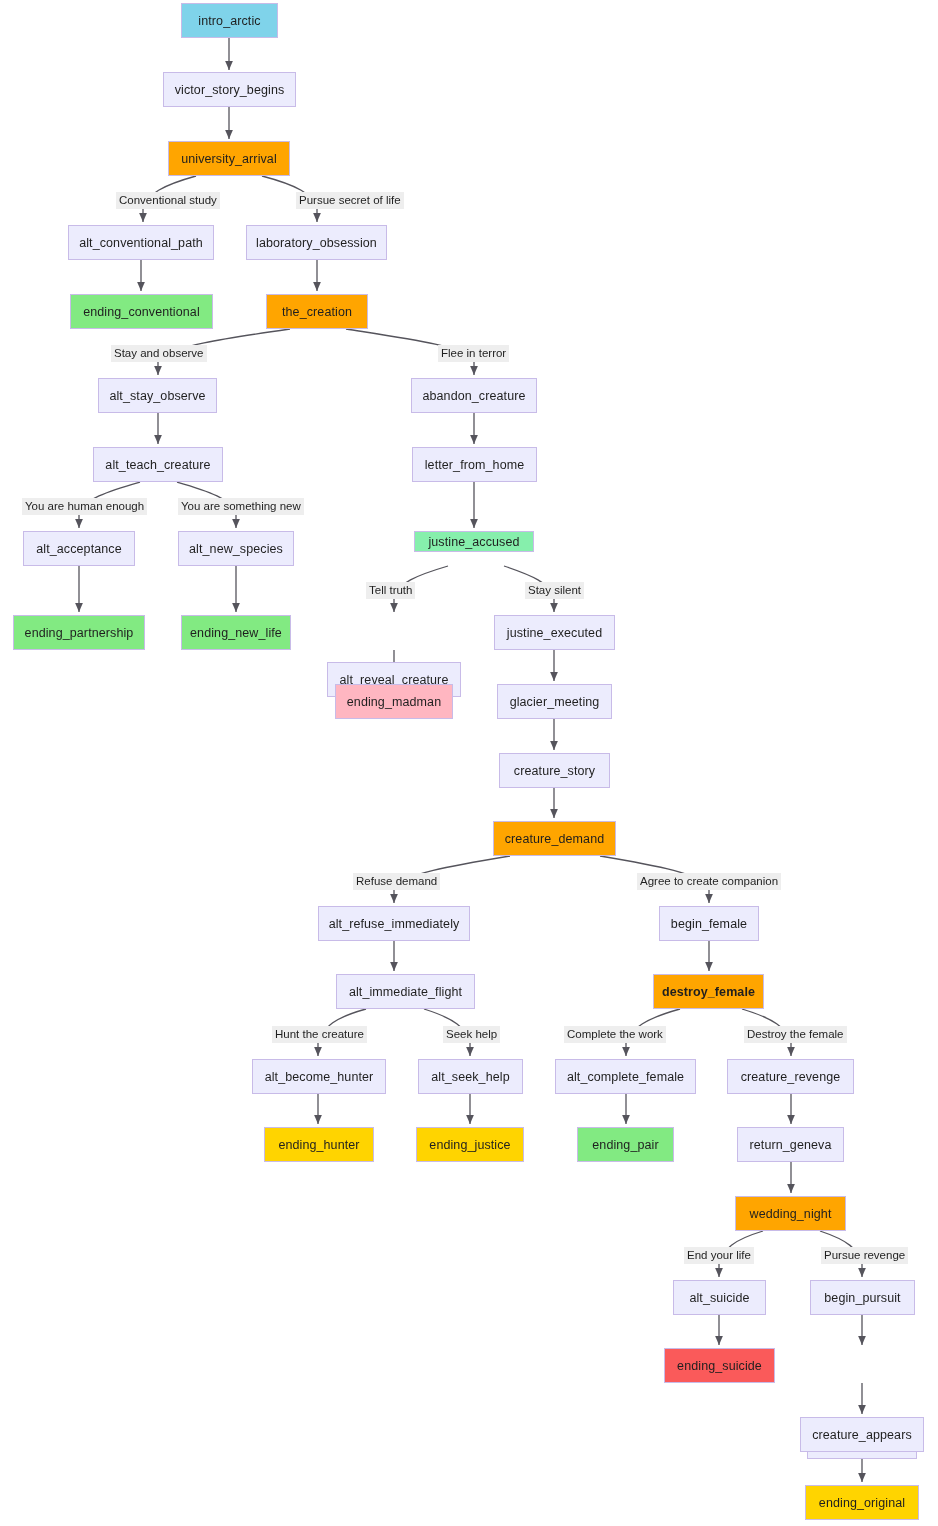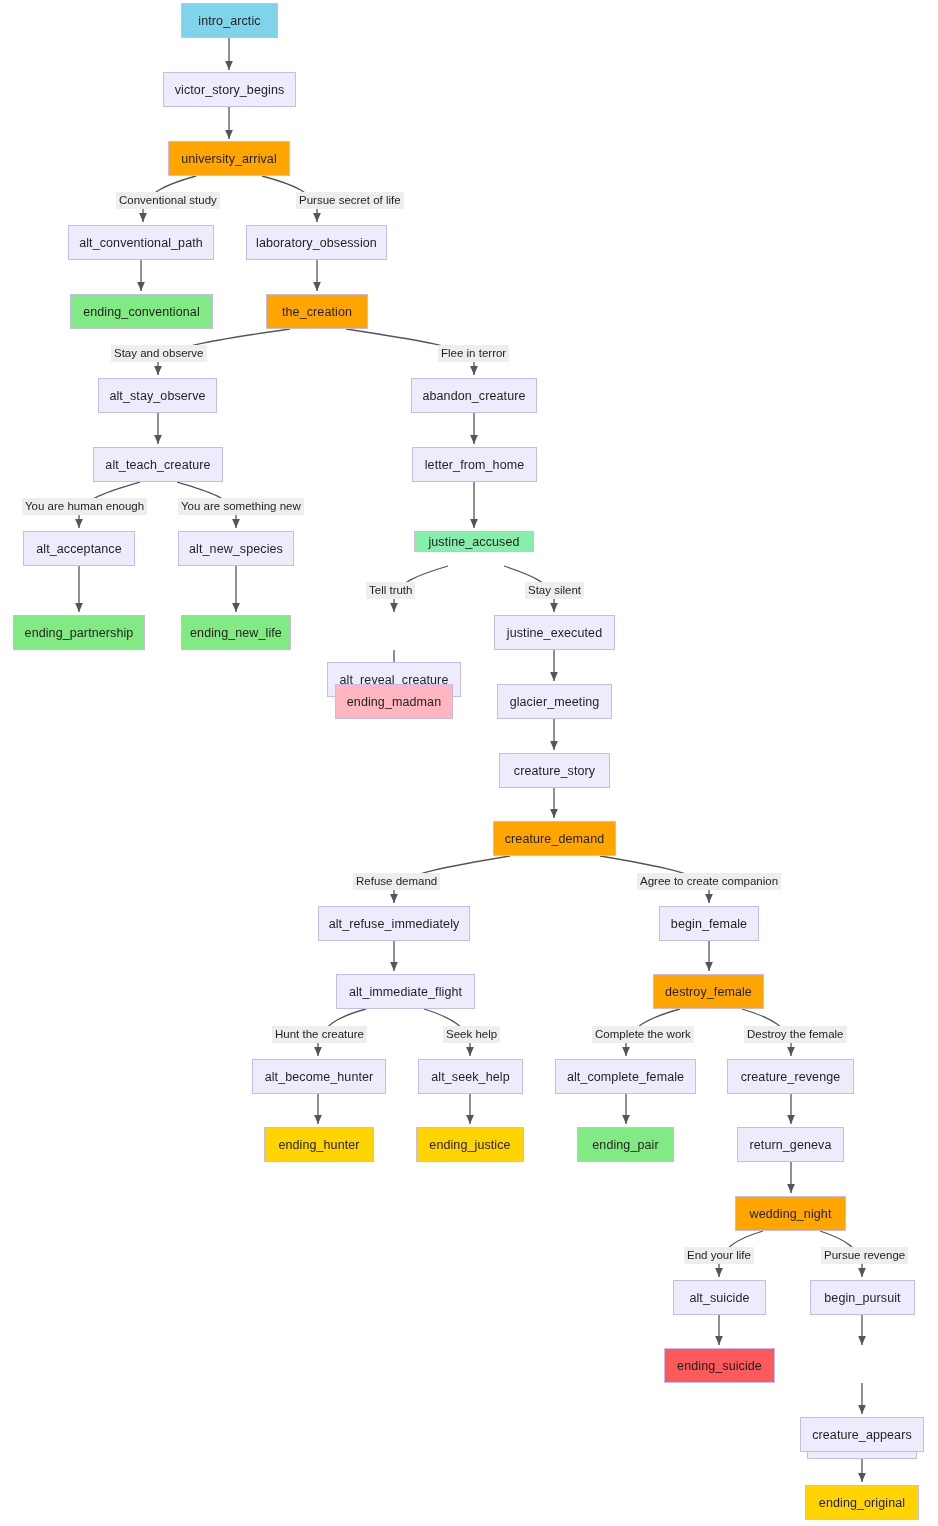--- a/index.html
+++ b/index.html
@@ -121,21 +121,21 @@
       <div class="node" style="left: 181px; top: 615px; width: 110px; height: 35px; background: rgb(130, 234, 130); border-color: rgb(200, 187, 232);">ending_new_life</div>
       <div class="node" style="left: 327px; top: 615px; width: 134px; height: 35px; background: rgb(236, 236, 253); border-color: rgb(200, 187, 232); margin-top: 47px;">alt_reveal_creature</div>
       <div class="node" style="left: 494px; top: 615px; width: 121px; height: 35px; background: rgb(236, 236, 253); border-color: rgb(200, 187, 232);">justine_executed</div>
       <div class="node" style="left: 335px; top: 684px; width: 118px; height: 35px; background: rgb(255, 182, 193); border-color: rgb(200, 187, 232);">ending_madman</div>
       <div class="node" style="left: 497px; top: 684px; width: 115px; height: 35px; background: rgb(236, 236, 253); border-color: rgb(200, 187, 232);">glacier_meeting</div>
       <div class="node" style="left: 499px; top: 753px; width: 111px; height: 35px; background: rgb(236, 236, 253); border-color: rgb(200, 187, 232);">creature_story</div>
       <div class="node" style="left: 493px; top: 821px; width: 123px; height: 35px; background: rgb(255, 165, 0); border-color: rgb(200, 187, 232);">creature_demand</div>
       <div class="node" style="left: 318px; top: 906px; width: 152px; height: 35px; background: rgb(236, 236, 253); border-color: rgb(200, 187, 232);">alt_refuse_immediately</div>
       <div class="node" style="left: 659px; top: 906px; width: 100px; height: 35px; background: rgb(236, 236, 253); border-color: rgb(200, 187, 232);">begin_female</div>
       <div class="node" style="left: 336px; top: 974px; width: 139px; height: 35px; background: rgb(236, 236, 253); border-color: rgb(200, 187, 232);">alt_immediate_flight</div>
-      <div class="node" style="left: 653px; top: 974px; width: 111px; height: 35px; background: rgb(255, 165, 0); border-color: rgb(200, 187, 232);">destroy_female</div>
+      <div class="node" style="left: 653px; top: 974px; width: 111px; height: 35px; background: rgb(255, 165, 0); border-color: rgb(200, 187, 232); font-weight: bold;">destroy_female</div>
       <div class="node" style="left: 252px; top: 1059px; width: 134px; height: 35px; background: rgb(236, 236, 253); border-color: rgb(200, 187, 232);">alt_become_hunter</div>
       <div class="node" style="left: 418px; top: 1059px; width: 105px; height: 35px; background: rgb(236, 236, 253); border-color: rgb(200, 187, 232);">alt_seek_help</div>
       <div class="node" style="left: 555px; top: 1059px; width: 141px; height: 35px; background: rgb(236, 236, 253); border-color: rgb(200, 187, 232);">alt_complete_female</div>
       <div class="node" style="left: 727px; top: 1059px; width: 127px; height: 35px; background: rgb(236, 236, 253); border-color: rgb(200, 187, 232);">creature_revenge</div>
       <div class="node" style="left: 264px; top: 1127px; width: 110px; height: 35px; background: rgb(255, 212, 0); border-color: rgb(200, 187, 232);">ending_hunter</div>
       <div class="node" style="left: 416px; top: 1127px; width: 108px; height: 35px; background: rgb(255, 212, 0); border-color: rgb(200, 187, 232);">ending_justice</div>
       <div class="node" style="left: 577px; top: 1127px; width: 97px; height: 35px; background: rgb(130, 234, 130); border-color: rgb(200, 187, 232);">ending_pair</div>
       <div class="node" style="left: 737px; top: 1127px; width: 107px; height: 35px; background: rgb(236, 236, 253); border-color: rgb(200, 187, 232);">return_geneva</div>
       <div class="node" style="left: 735px; top: 1196px; width: 111px; height: 35px; background: rgb(255, 165, 0); border-color: rgb(200, 187, 232);">wedding_night</div>
       <div class="node" style="left: 673px; top: 1280px; width: 93px; height: 35px; background: rgb(236, 236, 253); border-color: rgb(200, 187, 232);">alt_suicide</div>
@@ -151,18 +151,18 @@
       <div class="edge-label" style="left: 111px; top: 345px; background: rgb(238, 238, 238);">Stay and observe</div>
       <div class="edge-label" style="left: 438px; top: 345px; background: rgb(238, 238, 238);">Flee in terror</div>
       <div class="edge-label" style="left: 22px; top: 498px; background: rgb(238, 238, 238);">You are human enough</div>
       <div class="edge-label" style="left: 178px; top: 498px; background: rgb(238, 238, 238);">You are something new</div>
       <div class="edge-label" style="left: 366px; top: 582px; background: rgb(238, 238, 238);">Tell truth</div>
       <div class="edge-label" style="left: 525px; top: 582px; background: rgb(238, 238, 238);">Stay silent</div>
       <div class="edge-label" style="left: 353px; top: 873px; background: rgb(238, 238, 238); text-align: right;">Refuse demand</div>
       <div class="edge-label" style="left: 637px; top: 873px; background: rgb(238, 238, 238);">Agree to create companion</div>
       <div class="edge-label" style="left: 272px; top: 1026px; background: rgb(238, 238, 238);">Hunt the creature</div>
       <div class="edge-label" style="left: 443px; top: 1026px; background: rgb(238, 238, 238);">Seek help</div>
-      <div class="edge-label" style="left: 592px; top: 1026px; background: rgb(238, 238, 238);">Complete the work</div>
+      <div class="edge-label" style="left: 564px; top: 1026px; background: rgb(238, 238, 238);">Complete the work</div>
       <div class="edge-label" style="left: 744px; top: 1026px; background: rgb(238, 238, 238);">Destroy the female</div>
       <div class="edge-label" style="left: 684px; top: 1247px; background: rgb(238, 238, 238);">End your life</div>
       <div class="edge-label" style="left: 821px; top: 1247px; background: rgb(238, 238, 238);">Pursue revenge</div>
     </div>
 </div>
 
 </body></html>

